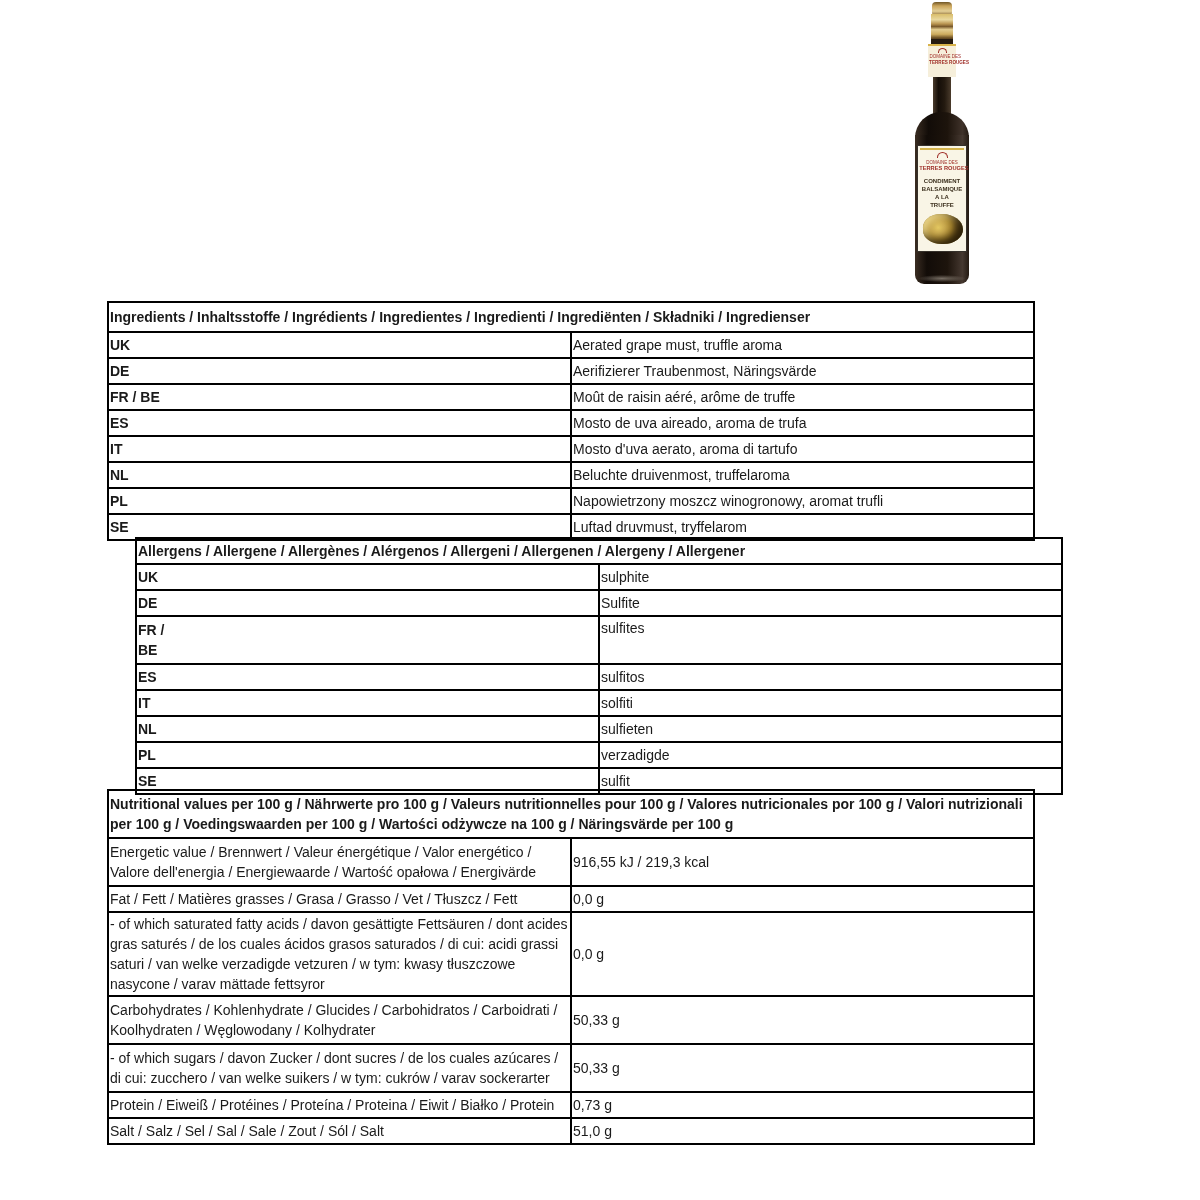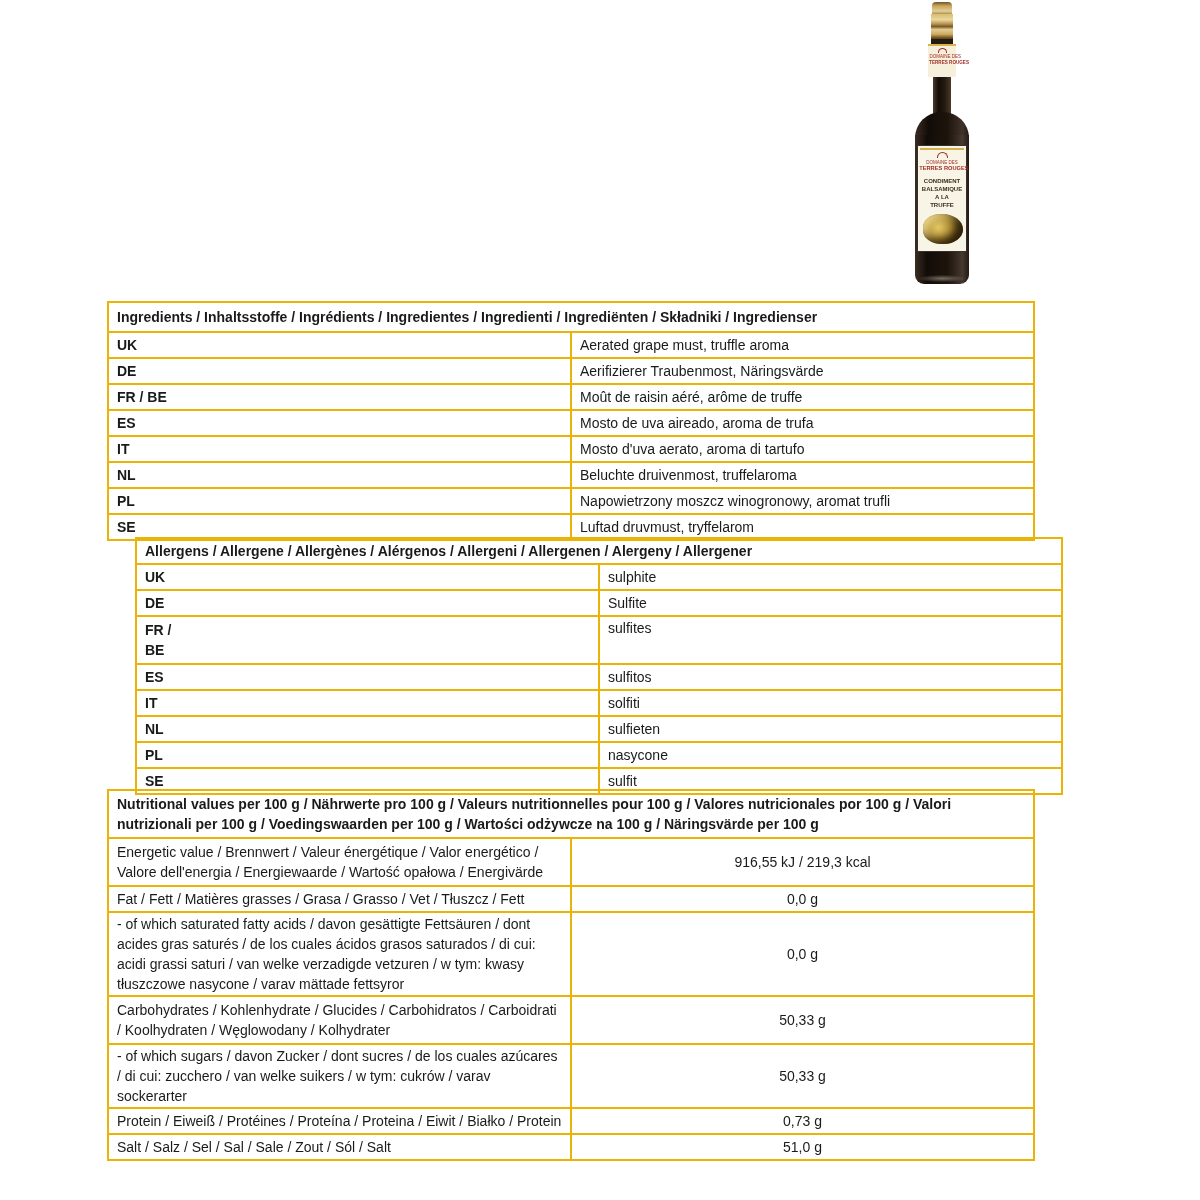--- a/index.html
+++ b/index.html
@@ -2,24 +2,24 @@
 <html><head>
 <meta charset="utf-8">
 <style>
   html,body{margin:0;padding:0;background:#ffffff;}
   .page{position:relative;width:1200px;height:1200px;background:#ffffff;overflow:hidden;
         font-family:"Liberation Sans",sans-serif;color:#1a1a1a;}
 
   
   table.tbl{position:absolute;left:107px;width:928px;border-collapse:collapse;table-layout:fixed;
             font-size:14px;line-height:20px;}
-  table.tbl td{border:2px solid #eab308;vertical-align:middle;padding:1px 8px;overflow:hidden;}
+  table.tbl td{border:2px solid #000000;vertical-align:middle;padding:1px 1px;overflow:hidden;}
   td.hdr{font-weight:bold;}
   td.code{font-weight:bold;text-align:left;padding:1px 2px;white-space:pre-line;}
-  td.num{text-align:center;padding:1px 4px;}
+  td.num{padding:1px 4px;}
   td.indent{padding-left:28px;}
   tr.h22 td{height:22px;}
   tr.h26 td{height:26px;}
   tr.h44 td{height:44px;}
   tr.h66 td{height:66px;margin-left:34px;}
   tr.h25 td{height:25px;}
 
   #tbl-ingredients{top:301px;}
   #tbl-ingredients td.code{width:70px;}
   #tbl-allergens{top:537px;margin-left:28px;}
@@ -165,21 +165,21 @@
     <tr class="h22">
           <td class="code">IT</td>
           <td>solfiti</td>
         </tr>
     <tr class="h22">
           <td class="code">NL</td>
           <td>sulfieten</td>
         </tr>
     <tr class="h22">
           <td class="code">PL</td>
-          <td>nasycone</td>
+          <td>verzadigde</td>
         </tr>
     <tr class="h22">
           <td class="code">SE</td>
           <td>sulfit</td>
         </tr>
   </tbody>
     </table>
 
   <table class="tbl" id="tbl-nutrition">
     <tbody>

